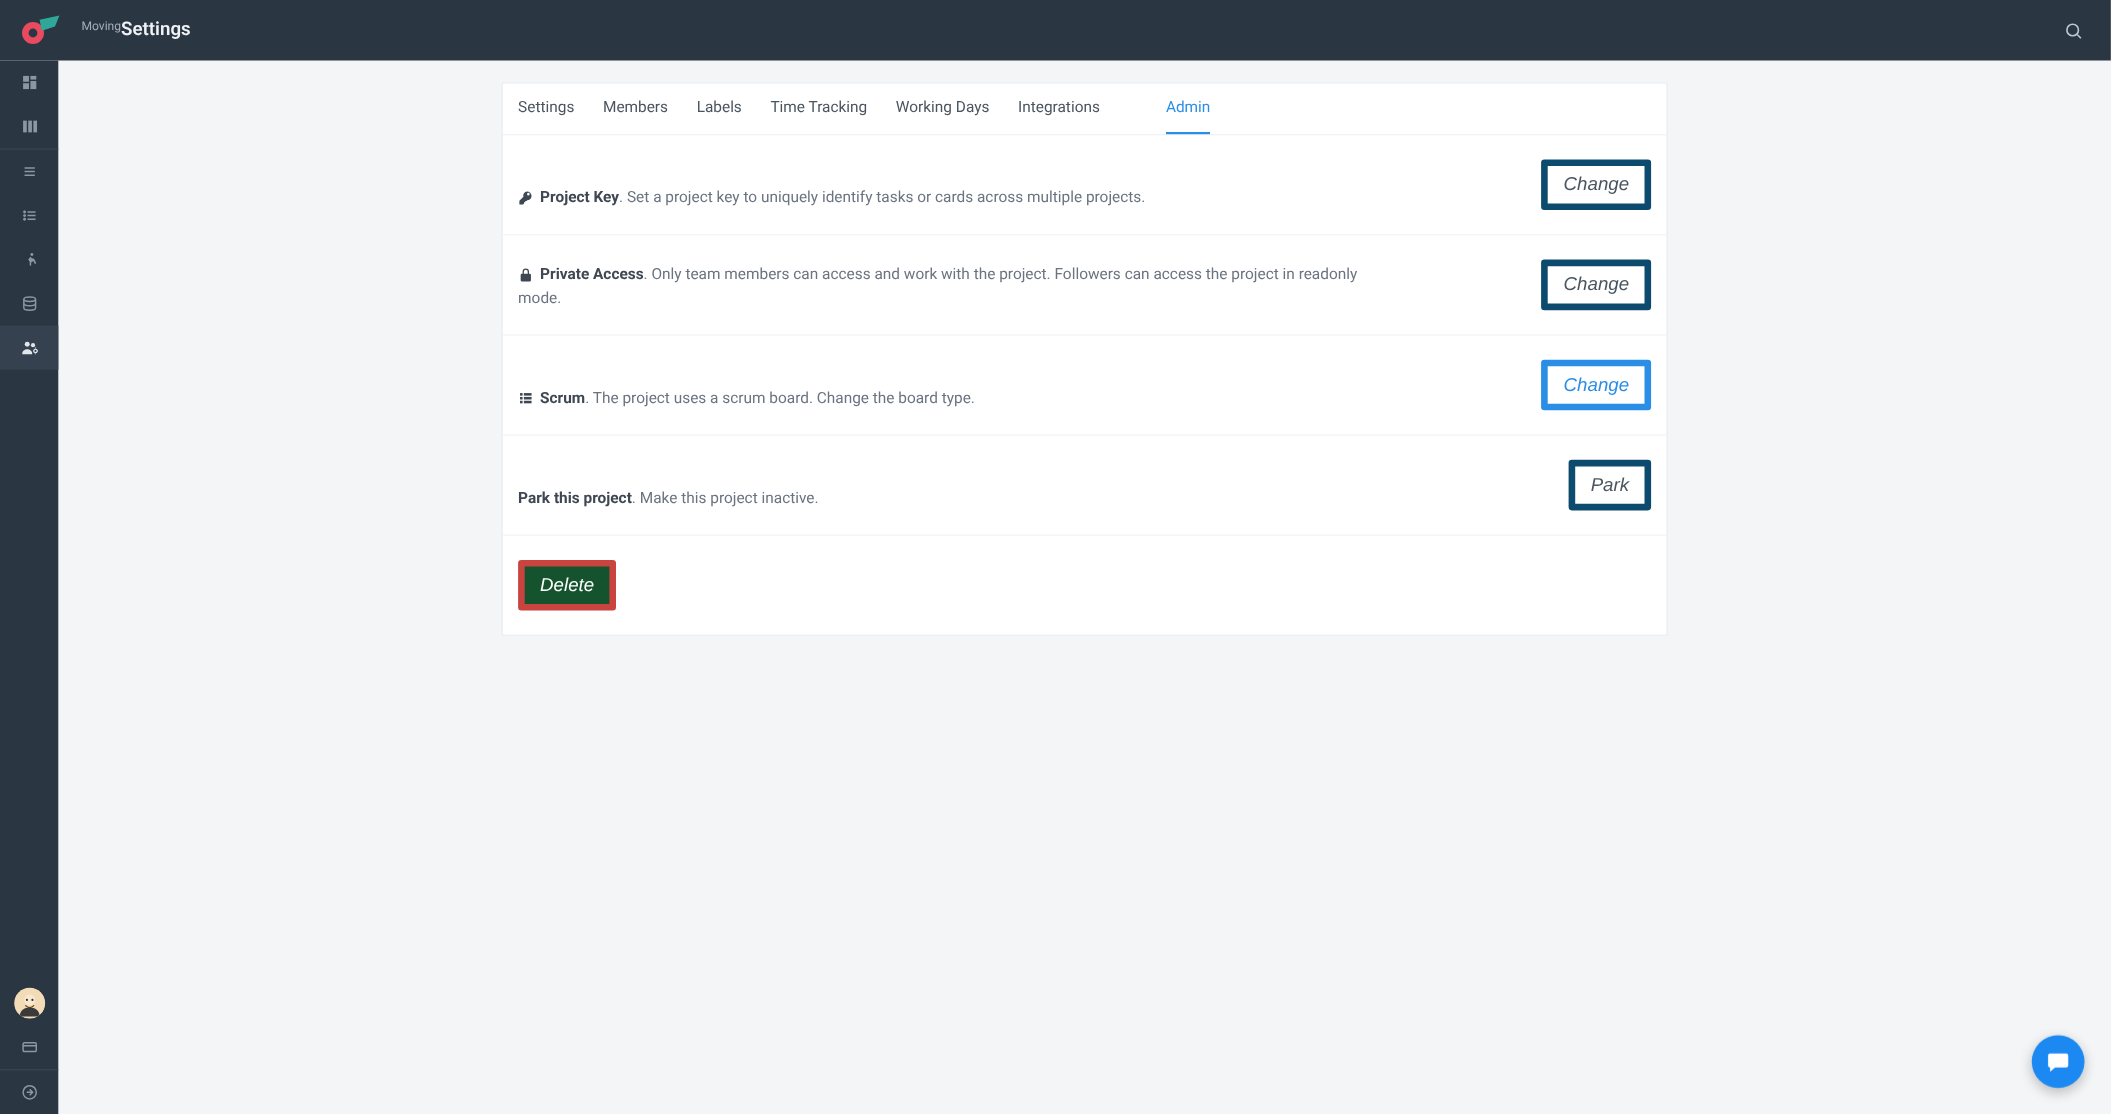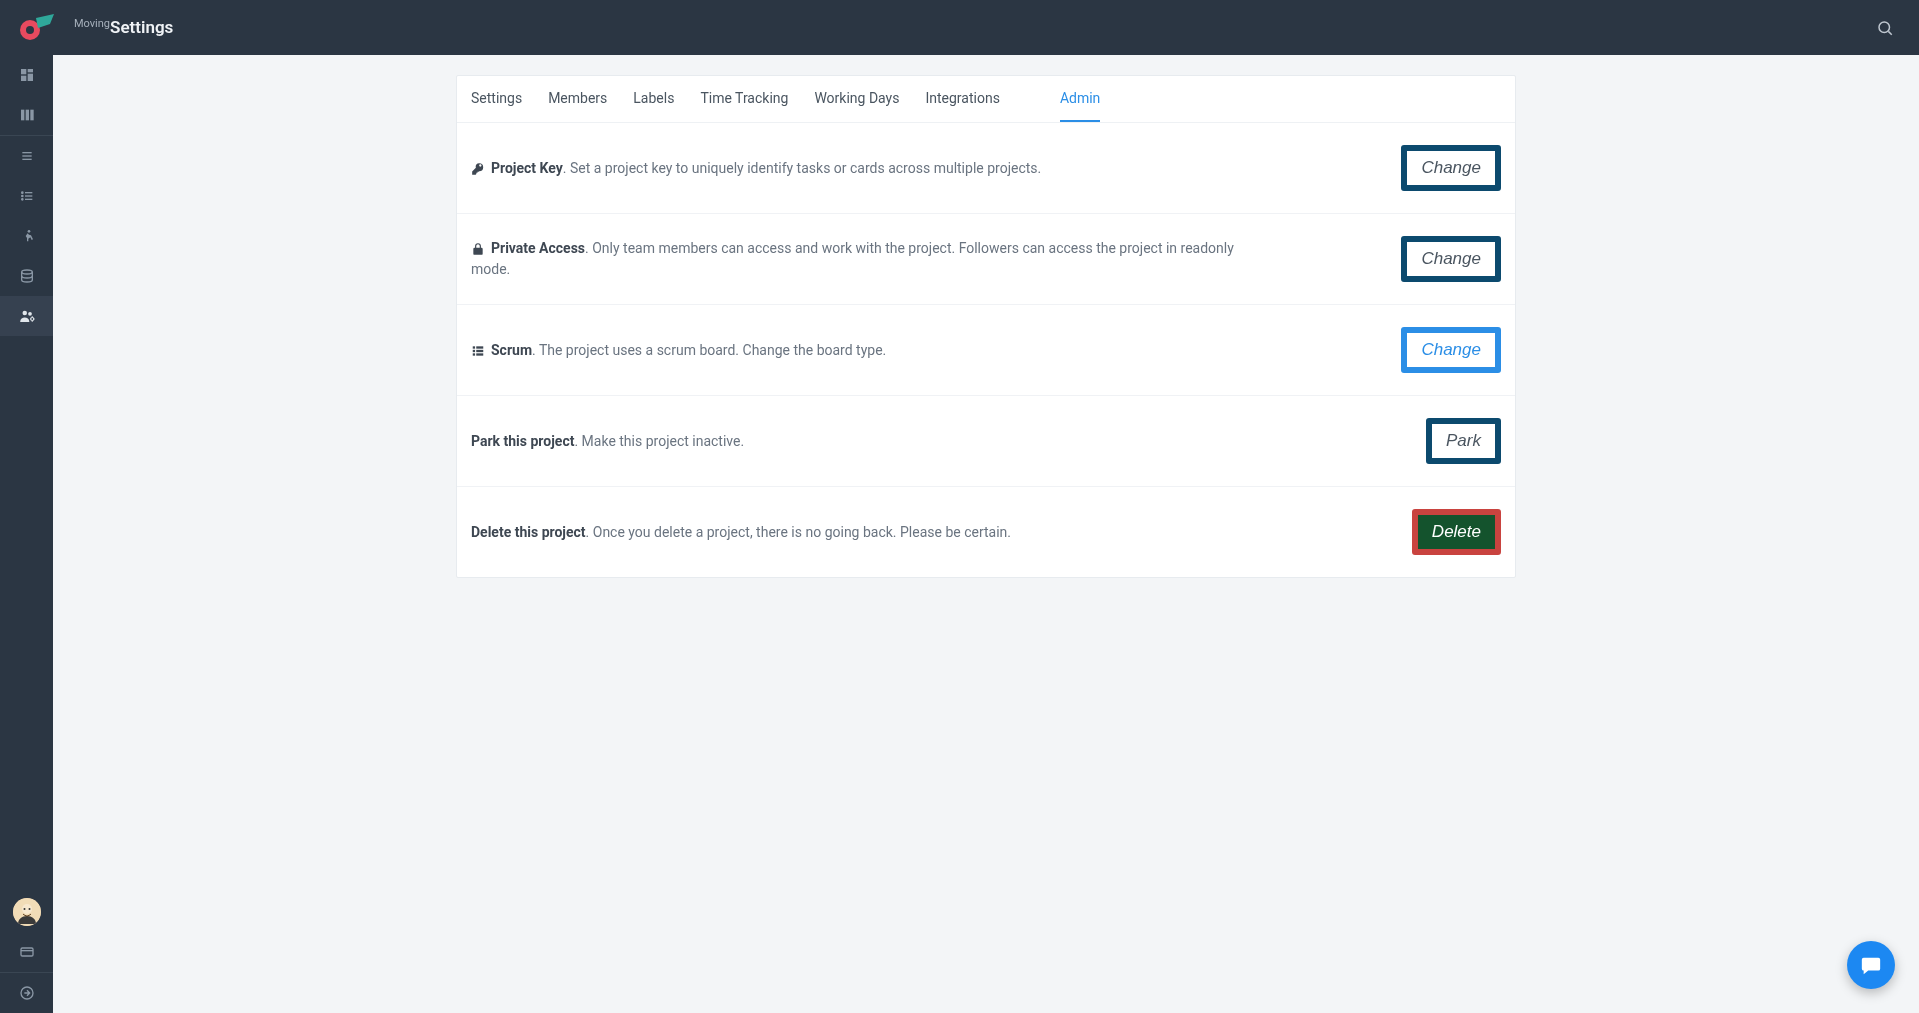--- a/index.html
+++ b/index.html
@@ -23,21 +23,21 @@
 .sidebar-bottom { margin-top: auto; }
 .avatar { width: 28px; height: 28px; border-radius: 50%; background: #e7c9a0; overflow: hidden; }
 
 .main { flex: 1; overflow: auto; padding: 20px 24px; }
 .card { max-width: 1060px; margin: 0 auto; background: #fff; border: 1px solid #e7ebef; border-radius: 2px; }
 
 .tabs { display: flex; gap: 26px; padding: 0 14px; border-bottom: 1px solid #eef1f4; }
 .tab { padding: 14px 0; font-size: 14px; color: #4a5560; cursor: pointer; border-bottom: 2px solid transparent; }
 .tab.active { color: #2b8ee6; border-bottom-color: #2b8ee6; margin-left: 34px; }
 
-.row { display: flex; align-items: center; justify-content: space-between; padding: 22px 14px; border-bottom: 1px solid #f0f2f5; }
+.row { display: flex; align-items: flex-end; justify-content: space-between; padding: 22px 14px; border-bottom: 1px solid #f0f2f5; }
 .row:last-child { border-bottom: none; }
 .row-text { font-size: 14px; color: #6a7480; line-height: 1.5; max-width: 780px; }
 .row-text .strong { font-weight: 700; color: #3e4752; }
 .row-icon { display: inline-flex; vertical-align: middle; margin-right: 6px; color: #3e4752; }
 .btn { background: #fff; border: 6px solid #0c4a6e; color: #4a5560; font-size: 17px; padding: 7px 14px; border-radius: 3px; cursor: pointer; font-style: italic; }
 .btn.primary-outline { color: #2b8ee6; border-color: #2b8ee6; }
 .btn.danger { background: #14532d; color: #fff; border-color: #c9433f; }
 
 .chat-bubble { position: fixed; right: 24px; bottom: 24px; width: 48px; height: 48px; border-radius: 50%; background: #1c88f2; display: flex; align-items: center; justify-content: center; cursor: pointer; box-shadow: 0 4px 12px rgba(0,0,0,.25); }
 .chat-bubble svg { fill: #fff; }
@@ -210,23 +210,20 @@
 
 
       <div class="row">
         <div class="row-text">
           <span class="strong">Park this project</span><span>. Make this project inactive.</span>
         </div>
         <button class="btn">Park</button>
       </div>
 
       <div class="row">
-        <div class="row-text">
-          <span class="strong">Delete this project</span><span>. Once you delete a project, there is no going back. Please be certain.</span>
-        </div>
         <button class="btn danger">Delete</button>
       </div>
     </div>
   </div>
 </div>
 
 <div class="chat-bubble">
   <svg width="22" height="22" viewBox="0 0 24 24">
       <path d="M4 4h16a2 2 0 012 2v10a2 2 0 01-2 2H9l-5 4v-4H4a2 2 0 01-2-2V6a2 2 0 012-2z"></path>
     </svg>

